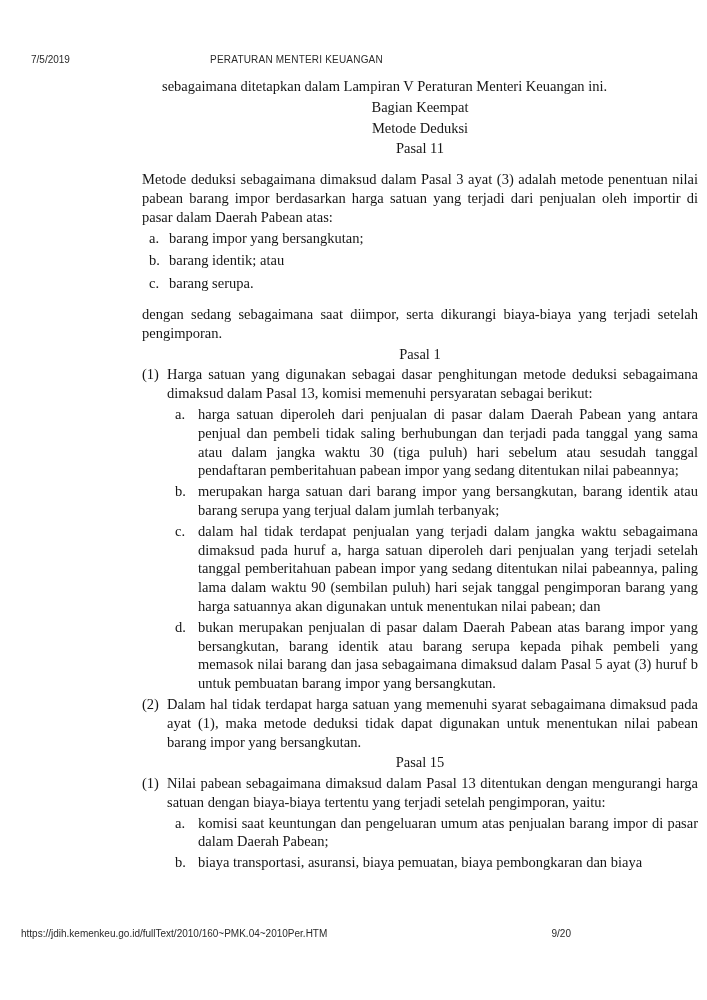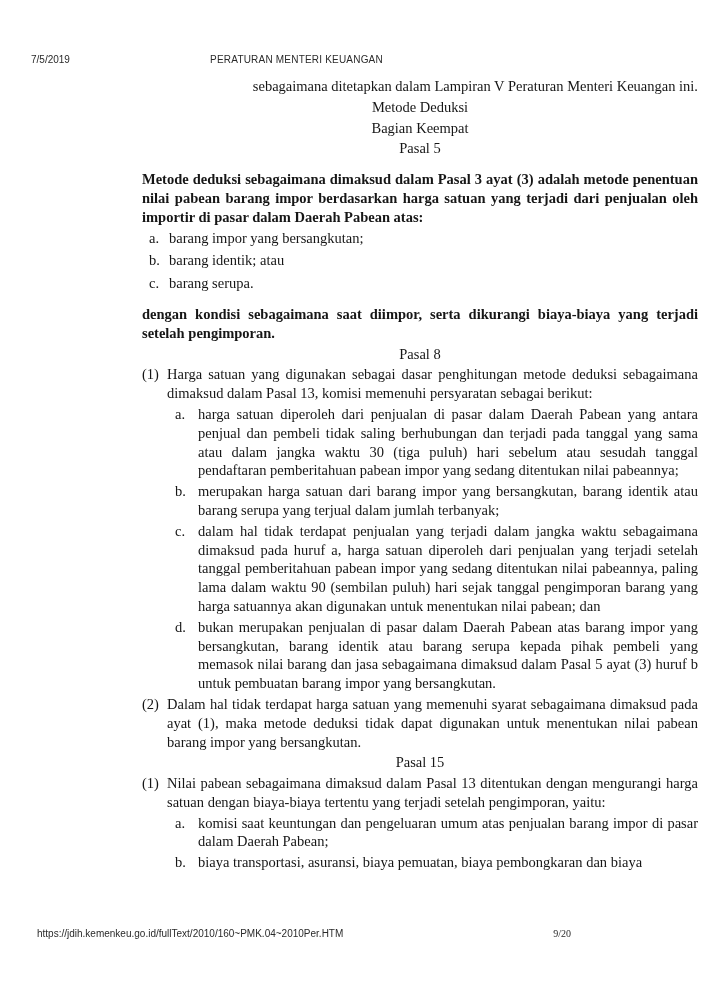--- a/index.html
+++ b/index.html
@@ -27,45 +27,45 @@
     width: 593px;
     font-family: "Liberation Sans", sans-serif;
     font-size: 10px;
     line-height: 9px;
     color: #2a2a2a;
   }
   .print-header { top: 55px; }
   .print-footer { top: 929px; }
   .ph-date  { position: absolute; left: 31px; top: 0; white-space: nowrap; }
   .ph-title { display: block; text-align: center; letter-spacing: 0.2px; }
-  .pf-url   { position: absolute; left: 21px; top: 0; white-space: nowrap; margin-left: 16px; }
-  .pf-page  { position: absolute; right: 22px; top: 0; white-space: nowrap; font-family: Liberation Serif, serif; }
+  .pf-url   { position: absolute; left: 21px; top: 0; white-space: nowrap; }
+  .pf-page  { position: absolute; right: 22px; top: 0; white-space: nowrap; }
 
   
   .content {
     position: absolute;
     left: 142px;
     top: 77px;
     width: 556px;
     font-family: "Liberation Serif", serif;
     font-size: 14.5px;
     line-height: 18.8px;
     color: #161616;
     text-align: justify;
   }
   .center {
     text-align: center;
     margin: 2px 0;
   }
   .intro {
     margin: 0 0 2px;
     padding-left: 20px;
-    text-align: right;
+    text-align: left;
   }
-  .para { margin: 12px 0 2px; font-weight: bold; }
+  .para { margin: 12px 0 2px; }
 
   
   .llist { margin: 1px 0 2px; }
   .llist .item {
     position: relative;
     padding-left: 27px;
     margin: 0 0 4px;
   }
   .llist .item > .lab { position: absolute; left: 7px; top: 0; }
 
@@ -93,44 +93,44 @@
 
   <div class="print-header">
     <span class="ph-date">7/5/2019</span>
     <span class="ph-title">PERATURAN MENTERI KEUANGAN</span>
   </div>
 
   <div class="content">
 
     <p class="intro">sebagaimana ditetapkan dalam Lampiran V Peraturan Menteri Keuangan ini.</p>
 
+    <p class="center">Bagian Keempat</p>
     <p class="center">Metode Deduksi</p>
-    <p class="center">Bagian Keempat</p>
 
-    <p class="center">Pasal 5</p>
+    <p class="center">Pasal 11</p>
     <p class="para">Metode deduksi sebagaimana dimaksud dalam Pasal 3 ayat (3) adalah metode penentuan nilai pabean barang impor berdasarkan harga satuan yang terjadi dari penjualan oleh importir di pasar dalam Daerah Pabean atas:</p>
 
     <div class="llist">
       <div class="item">
         <span class="lab">a.</span>
         <span class="txt">barang impor yang bersangkutan;</span>
       </div>
       <div class="item">
         <span class="lab">b.</span>
         <span class="txt">barang identik; atau</span>
       </div>
       <div class="item">
         <span class="lab">c.</span>
         <span class="txt">barang serupa.</span>
       </div>
     </div>
 
-    <p class="para">dengan kondisi sebagaimana saat diimpor, serta dikurangi biaya-biaya yang terjadi setelah pengimporan.</p>
+    <p class="para">dengan sedang sebagaimana saat diimpor, serta dikurangi biaya-biaya yang terjadi setelah pengimporan.</p>
 
-    <p class="center">Pasal 8</p>
+    <p class="center">Pasal 1</p>
 
     <div class="ayat">
       <span class="lab">(1)</span>
       <span class="txt">Harga satuan yang digunakan sebagai dasar penghitungan metode deduksi sebagaimana dimaksud dalam Pasal 13, komisi memenuhi persyaratan sebagai berikut:</span>
       <div class="sub">
         <div class="sitem">
           <span class="lab">a.</span>
           <span class="txt">harga satuan diperoleh dari penjualan di pasar dalam Daerah Pabean yang antara penjual dan pembeli tidak saling berhubungan dan terjadi pada tanggal yang sama atau dalam jangka waktu 30 (tiga puluh) hari sebelum atau sesudah tanggal pendaftaran pemberitahuan pabean impor yang sedang ditentukan nilai pabeannya;</span>
         </div>
         <div class="sitem">

